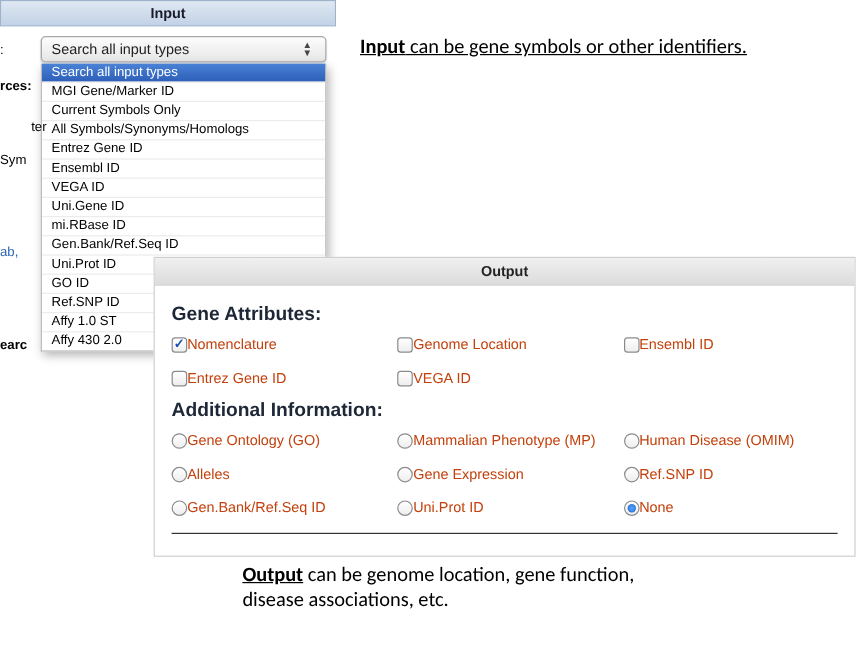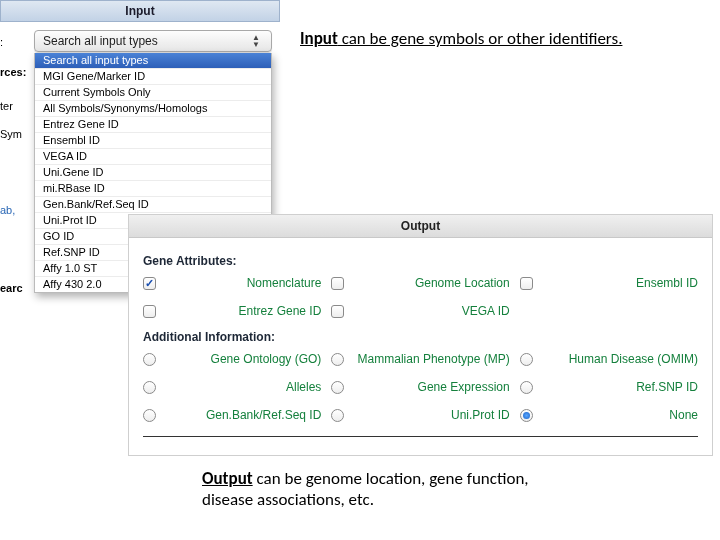--- a/index.html
+++ b/index.html
@@ -107,38 +107,37 @@
     font-weight: bold;
     font-size: 12px;
     color: #222;
     padding: 4px 0;
   }
   .output-body {
     padding: 10px 14px 18px 14px;
   }
   .section-label {
     font-weight: bold;
-    font-size: 12px;
+    font-size: 16px;
     color: #1d2736;
     margin: 6px 0 8px 0;
   }
   .opt-grid {
     display: grid;
     grid-template-columns: 1fr 1fr 1fr;
     gap: 14px 10px;
     margin-bottom: 12px;
   }
   .opt {
     display: flex;
     align-items: center;
     gap: 0;
     font-size: 12px;
-    color: #15803d;
+    color: #c2410c;
     cursor: pointer;
-    justify-content: space-between;
   }
   .cb, .rd {
     width: 13px; height: 13px;
     border: 1px solid #8a8a8a;
     background: linear-gradient(#fff,#eee);
     display: inline-flex;
     align-items: center; justify-content: center;
     flex-shrink: 0;
   }
   .cb { border-radius: 3px; }
@@ -188,21 +187,21 @@
     <div class="item">mi.RBase ID</div>
     <div class="item">Gen.Bank/Ref.Seq ID</div>
     <div class="item">Uni.Prot ID</div>
     <div class="item">GO ID</div>
     <div class="item">Ref.SNP ID</div>
     <div class="item">Affy 1.0 ST</div>
     <div class="item">Affy 430 2.0</div>
   </div>
 
 <div class="left-stub" style="top:66px;font-weight:bold;">rces:</div>
-<div class="left-stub" style="top:100px;">ter</div>
+<div class="left-stub" style="top:100px;padding-left:26px;">ter</div>
 <div class="left-stub" style="top:128px;font-weight:normal;">Sym</div>
 <div class="left-stub" style="top:204px;color:#2a67b5;">ab,</div>
 <div class="left-stub" style="top:266px;font-weight:bold;margin-top:16px;">earc</div>
 
 <div class="caption" style="left:300px; top:28px; width:400px;">
   <span class="lead">Input</span><span class="lead2"> can be gene symbols or other identifiers.</span><br>
 </div>
 
 <div class="output-panel">
   <div class="panel-header2">Output</div>

